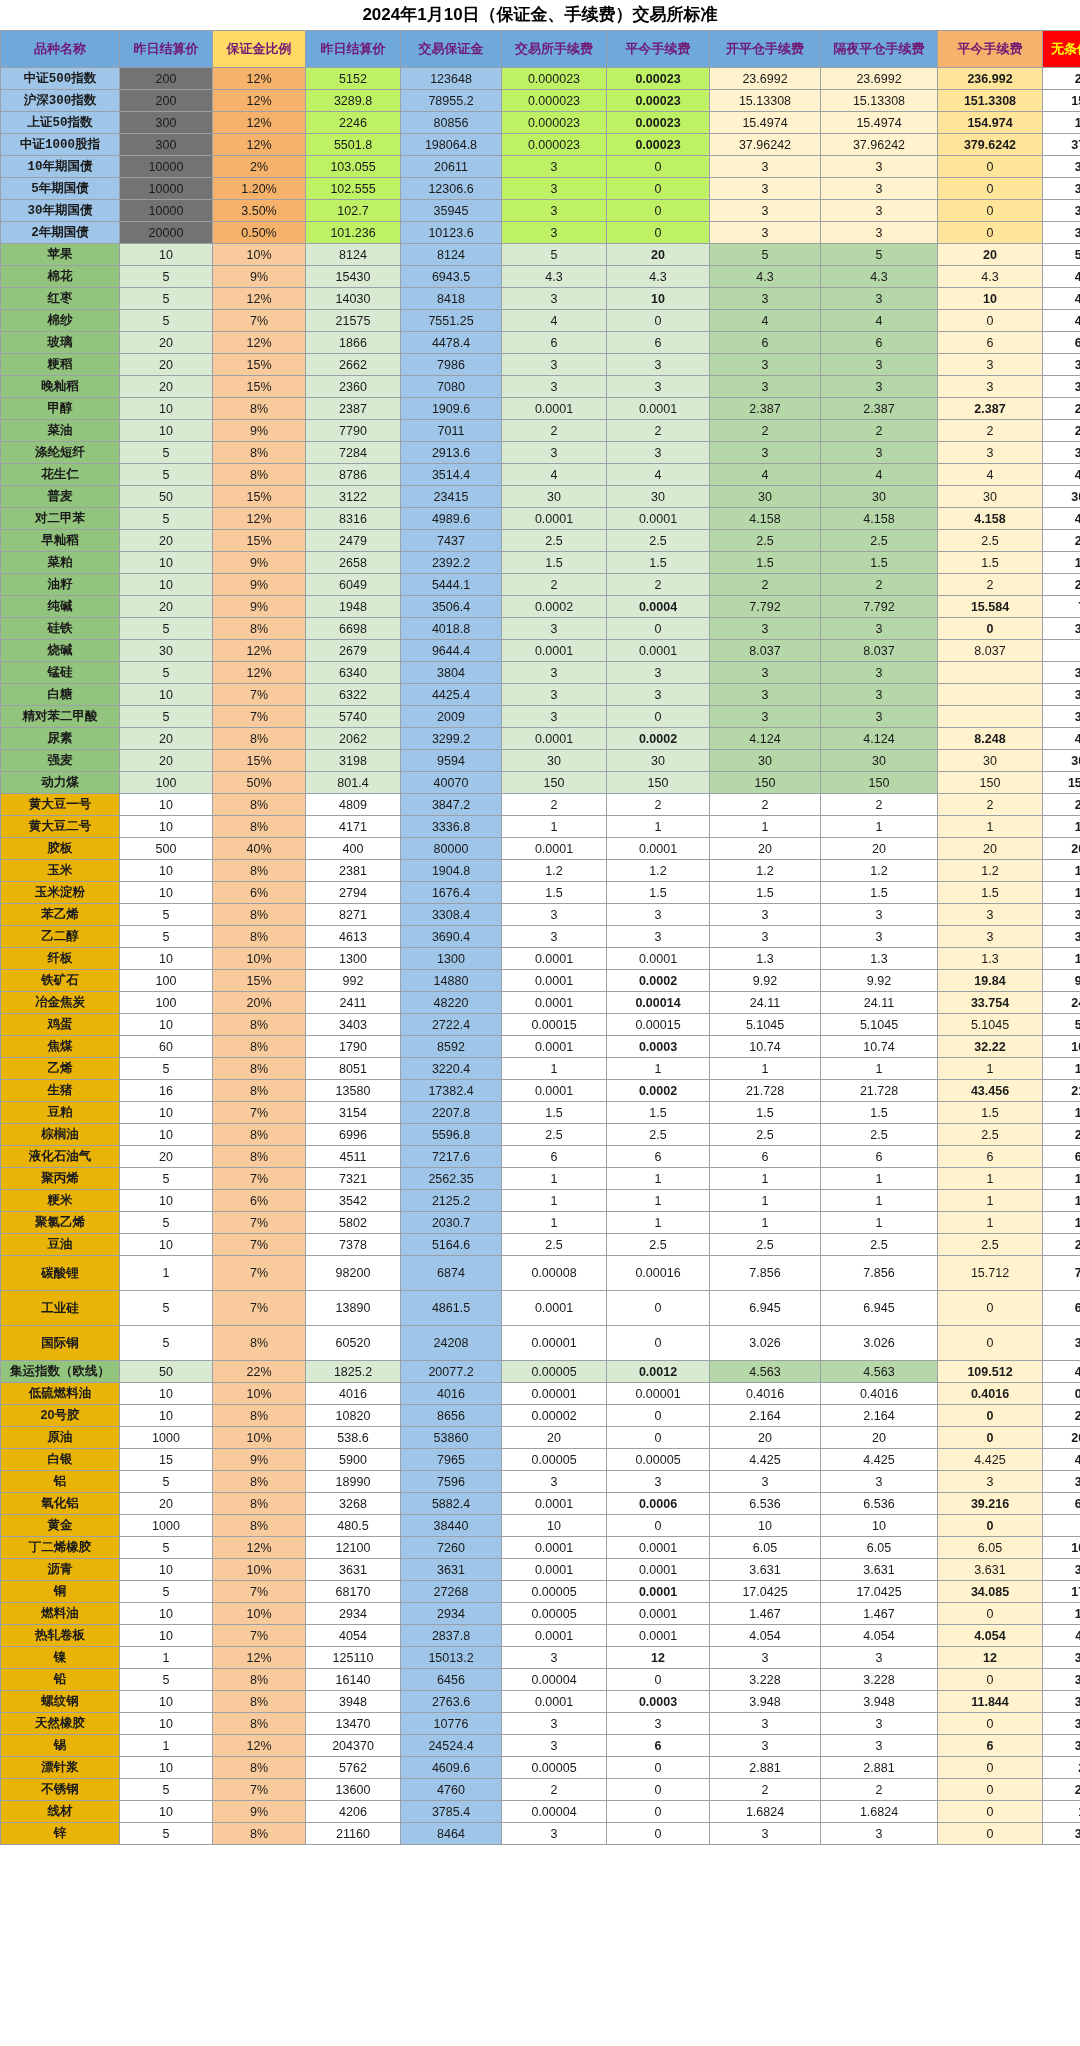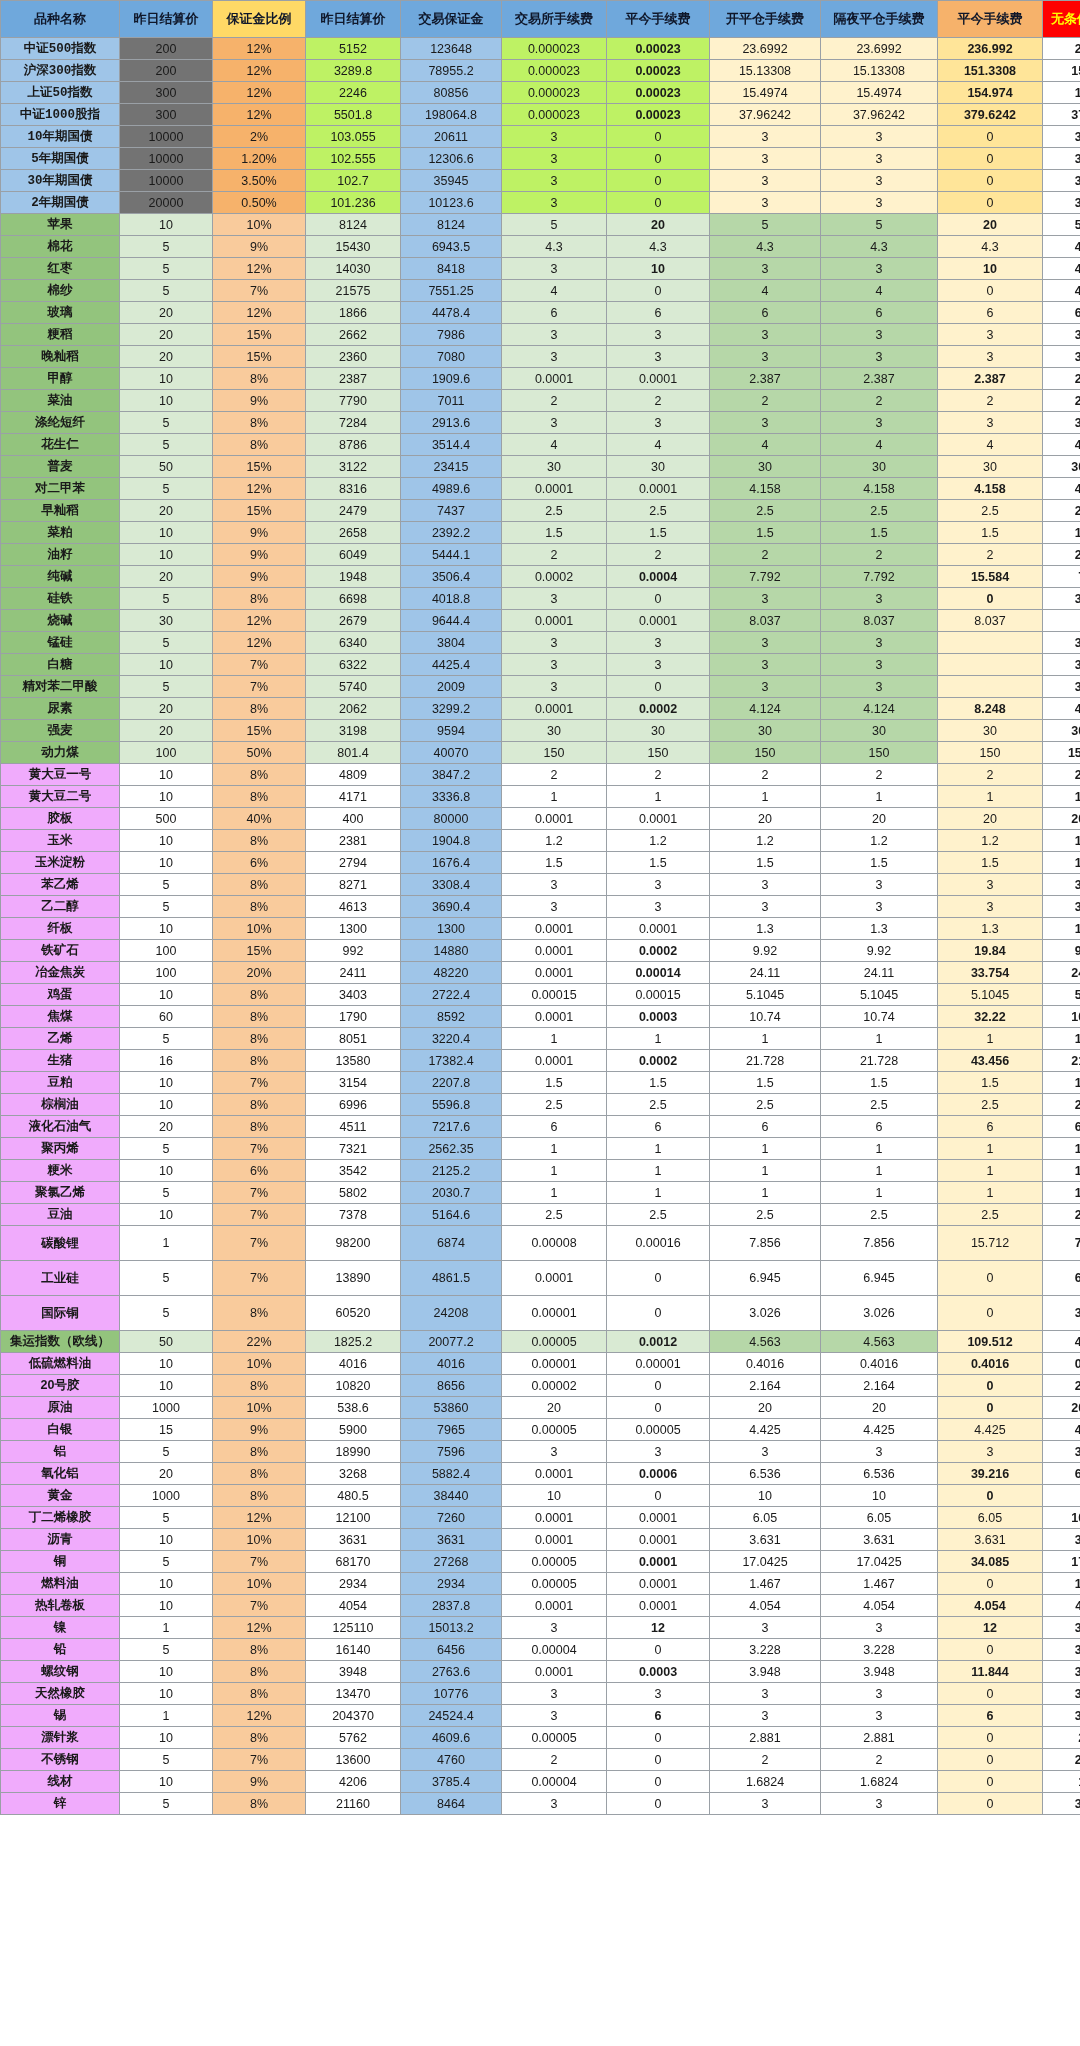--- a/index.html
+++ b/index.html
@@ -1,53 +1,54 @@
 <!DOCTYPE html>
 <html><head>
 <meta charset="utf-8">
 <style>
   html,body{margin:0;padding:0;background:#ffffff;}
   body{font-family:"Liberation Sans","DejaVu Sans",sans-serif;}
   .page{width:1080px;height:2046px;position:relative;overflow:hidden;background:#fff;}
   .title{height:30px;line-height:30px;text-align:center;font-size:17px;font-weight:bold;color:#000;}
   table{border-collapse:collapse;table-layout:fixed;width:1080px;font-size:12.5px;}
   th,td{border:1px solid #9aa0a6;text-align:center;vertical-align:middle;padding:0;height:21px;color:#1a1a1a;white-space:nowrap;overflow:hidden;}
-  thead th{height:36px;font-weight:bold;font-size:13px;color:#0f172a;}
+  thead th{height:36px;font-weight:bold;font-size:13px;color:#701a75;}
   .c0{width:118px;} .c1{width:92px;} .c2{width:92px;} .c3{width:94px;} .c4{width:100px;}
   .c5{width:104px;} .c6{width:102px;} .c7{width:110px;} .c8{width:116px;} .c9{width:104px;}
   .c10{width:88px;}
   
   .h-blue{background:#6fa8dc;}
   .h-yellow{background:#ffd966;}
   .h-orange{background:#f6b26b;}
   .h-red{background:#ff0000;color:#ffff00;}
   
   .name-blue{background:#9fc5e8;font-weight:bold;font-family:Liberation Mono, monospace;}
   .name-green{background:#93c47d;font-weight:bold;}
-  .name-white{background:#f0abfc;font-weight:bold;}
+  .name-white{background:#eab308;font-weight:bold;}
   .unit-blue{background:#737373;}
   .unit-green{background:#d9ead3;}
   .unit-white{background:#ffffff;}
   .rate-orange{background:#f6b26b;}
   .rate-yellow{background:#ffe599;}
   .rate-lorange{background:#f9cb9c;}
   .val-blue{background:#bef264;}
   .val-blue2{background:#9fc5e8;}
   .val-green{background:#d9ead3;}
   .val-green2{background:#b6d7a8;}
   .val-white{background:#ffffff;}
   .val-yellow{background:#fff2cc;}
   .bold{font-weight:bold;}
   .tall{height:34px;}
   .last-col{background:#ffffff;font-weight:bold;}
 </style>
 </head>
 <body>
 
 <div class="page">
+  <div class="title">2024年1月10日（保证金、手续费）交易所标准</div>
   <table>
     <thead>
       <tr id="head-row">
           <th class="h-blue c0">品种名称</th>
           <th class="h-blue c1">昨日结算价</th>
           <th class="h-yellow c2">保证金比例</th>
           <th class="h-blue c3">昨日结算价</th>
           <th class="h-blue c4">交易保证金</th>
           <th class="h-blue c5">交易所手续费</th>
           <th class="h-blue c6">平今手续费</th>

